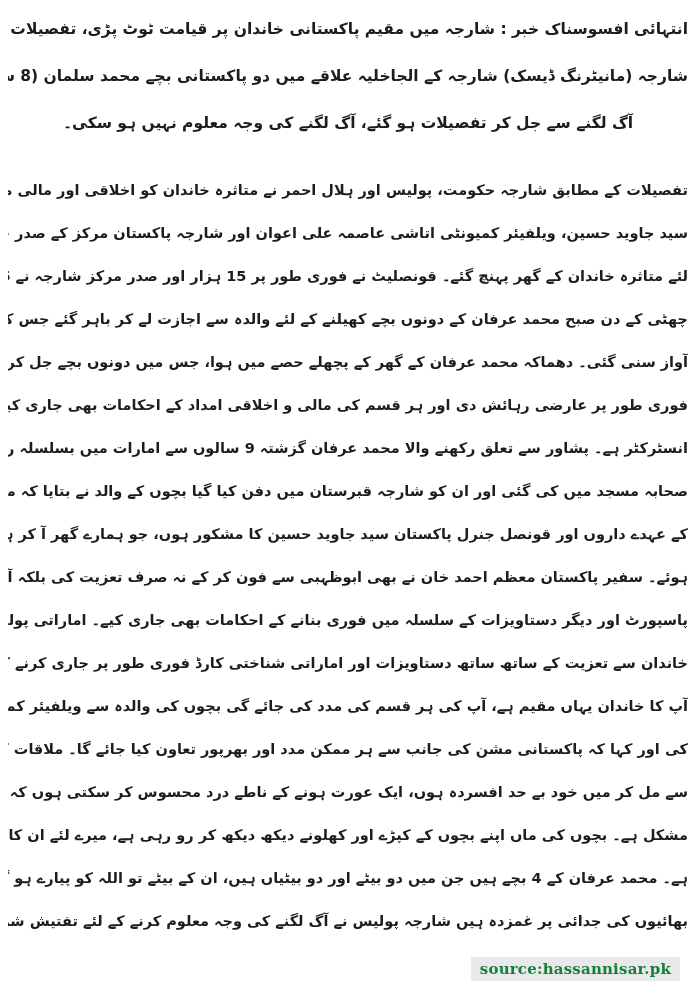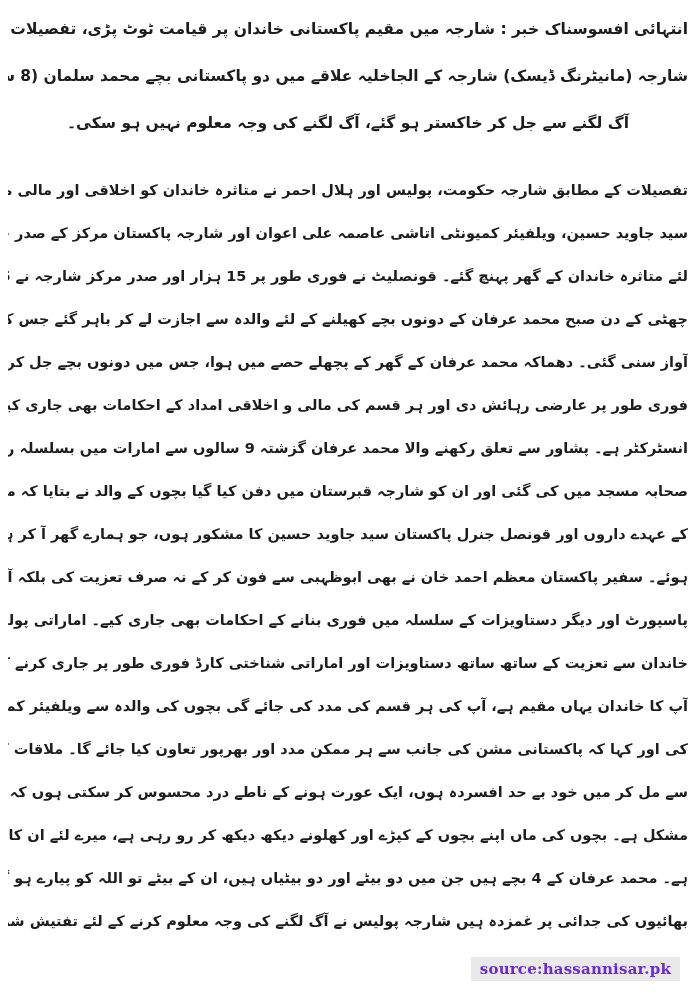--- a/index.html
+++ b/index.html
@@ -42,34 +42,34 @@
   .source-row {
     display: flex;
     justify-content: flex-end;
     padding: 14px 8px 0 0;
   }
   .source-label {
     font-family: "DejaVu Serif", "Liberation Serif", serif;
     font-weight: bold;
     font-size: 15px;
     letter-spacing: 0.2px;
-    color: #6d28d9;
+    color: #15803d;
     background: #e9e9e9;
     padding: 3px 9px;
   }
 </style>
 </head>
 <body>
 
 <div class="article">
 
   <div class="headline-block">
     <div class="line">انتہائی افسوسناک خبر : شارجہ میں مقیم پاکستانی خاندان پر قیامت ٹوٹ پڑی، تفصیلات اس خبر میں</div>
     <div class="line">شارجہ (مانیٹرنگ ڈیسک) شارجہ کے الجاخلیہ علاقے میں دو پاکستانی بچے محمد سلمان (8 سال) اور محمد عدنان (6) سال گھر میں اچانک</div>
-    <div class="line">آگ لگنے سے جل کر خاکستر ہو گئے، آگ لگنے کی وجہ معلوم نہیں ہو سکی۔</div>
+    <div class="line">آگ لگنے سے جل کر تفصیلات ہو گئے، آگ لگنے کی وجہ معلوم نہیں ہو سکی۔</div>
   </div>
 
   <div class="body-block">
     <div class="line">تفصیلات کے مطابق شارجہ حکومت، پولیس اور ہلال احمر نے متاثرہ خاندان کو اخلاقی اور مالی مدد فراہم کی وہاں قونصل جنرل پاکستان</div>
     <div class="line">سید جاوید حسین، ویلفیئر کمیونٹی اتاشی عاصمہ علی اعوان اور شارجہ پاکستان مرکز کے صدر چوہدری خالد حسین بھی مدد اور تخریب کے</div>
     <div class="line">لئے متاثرہ خاندان کے گھر پہنچ گئے۔ قونصلیٹ نے فوری طور پر 15 ہزار اور صدر مرکز شارجہ نے 5 ہزار درہم دیے ذرائع کے مطابق</div>
     <div class="line">چھٹی کے دن صبح محمد عرفان کے دونوں بچے کھیلنے کے لئے والدہ سے اجازت لے کر باہر گئے جس کے تھوڑی ہی دیر بعد دھماکے کی</div>
     <div class="line">آواز سنی گئی۔ دھماکہ محمد عرفان کے گھر کے پچھلے حصے میں ہوا، جس میں دونوں بچے جل کر کوئلہ ہو گئے۔ شارجہ حکومت نے انہیں</div>
     <div class="line">فوری طور پر عارضی رہائش دی اور ہر قسم کی مالی و اخلاقی امداد کے احکامات بھی جاری کیے۔ بچوں کا 33 سالہ باپ ڈرائیونگ سکول میں</div>
     <div class="line">انسٹرکٹر ہے۔ پشاور سے تعلق رکھنے والا محمد عرفان گزشتہ 9 سالوں سے امارات میں بسلسلہ روزگار مقیم ہے۔ بچوں کی نماز جنازہ امام</div>

